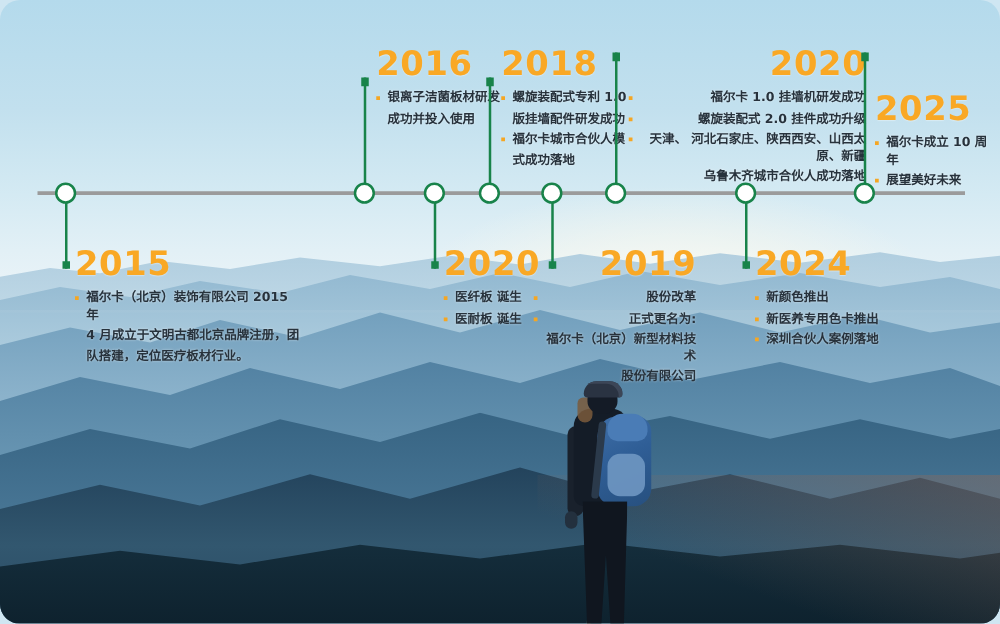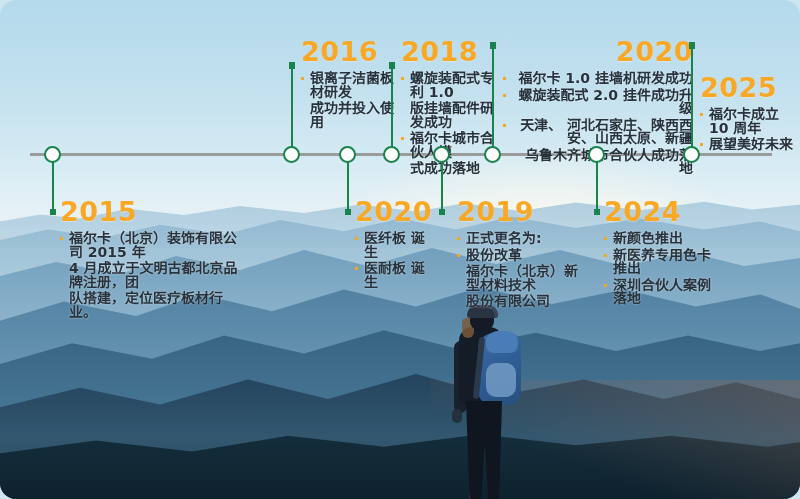--- a/index.html
+++ b/index.html
@@ -61,21 +61,21 @@
   .stem .cap{position:absolute;left:-2px;width:6.5px;height:6.5px;background:#18834a;}
   .stem.up .cap{top:0;}
   .stem.down .cap{bottom:0;}
 
   .item{position:absolute;}
   .year{font-family:"DejaVu Sans","Liberation Sans",sans-serif;
         font-size:27px;font-weight:bold;color:#f9a825;line-height:1;letter-spacing:.5px;
         text-shadow:0 1px 1px rgba(255,255,255,.35);}
   .bullets{margin:7px 0 0 0;padding:0;list-style:none;}
   .bullets li{position:relative;padding-left:9px;margin-bottom:3px;
-              font-size:14px;line-height:13.5px;color:#27323c;font-weight:600;
+              font-size:10px;line-height:13.5px;color:#27323c;font-weight:600;
               text-shadow:0 0 2px rgba(255,255,255,.55);}
   .bullets li::before{content:"";position:absolute;left:0;top:5px;width:3px;height:3px;background:#f5a623;}
   .bullets li.cont{padding-left:9px;}
   .bullets li.cont::before{display:none;}
 
   
   .item.top .year{margin-bottom:2px;}
 </style>
 </head>
 <body>
@@ -196,25 +196,25 @@
   </div>
 
   <div class="item bottom" style="left:355px;top:198px;width:80px;">
     <div class="year">2020</div>
     <ul class="bullets">
       <li>医纤板 诞生</li>
       <li>医耐板 诞生</li>
     </ul>
   </div>
 
-  <div class="item bottom" style="left:457px;top:198px;width:130px;">
+  <div class="item bottom" style="left:427px;top:198px;width:130px;text-align:right;">
     <div class="year">2019</div>
     <ul class="bullets">
+      <li>股份改革</li>
       <li>正式更名为:</li>
-      <li>股份改革</li>
       <li class="cont">福尔卡（北京）新型材料技术</li>
       <li class="cont">股份有限公司</li>
     </ul>
   </div>
 
   <div class="item bottom" style="left:604px;top:198px;width:120px;">
     <div class="year">2024</div>
     <ul class="bullets">
       <li>新颜色推出</li>
       <li>新医养专用色卡推出</li>

